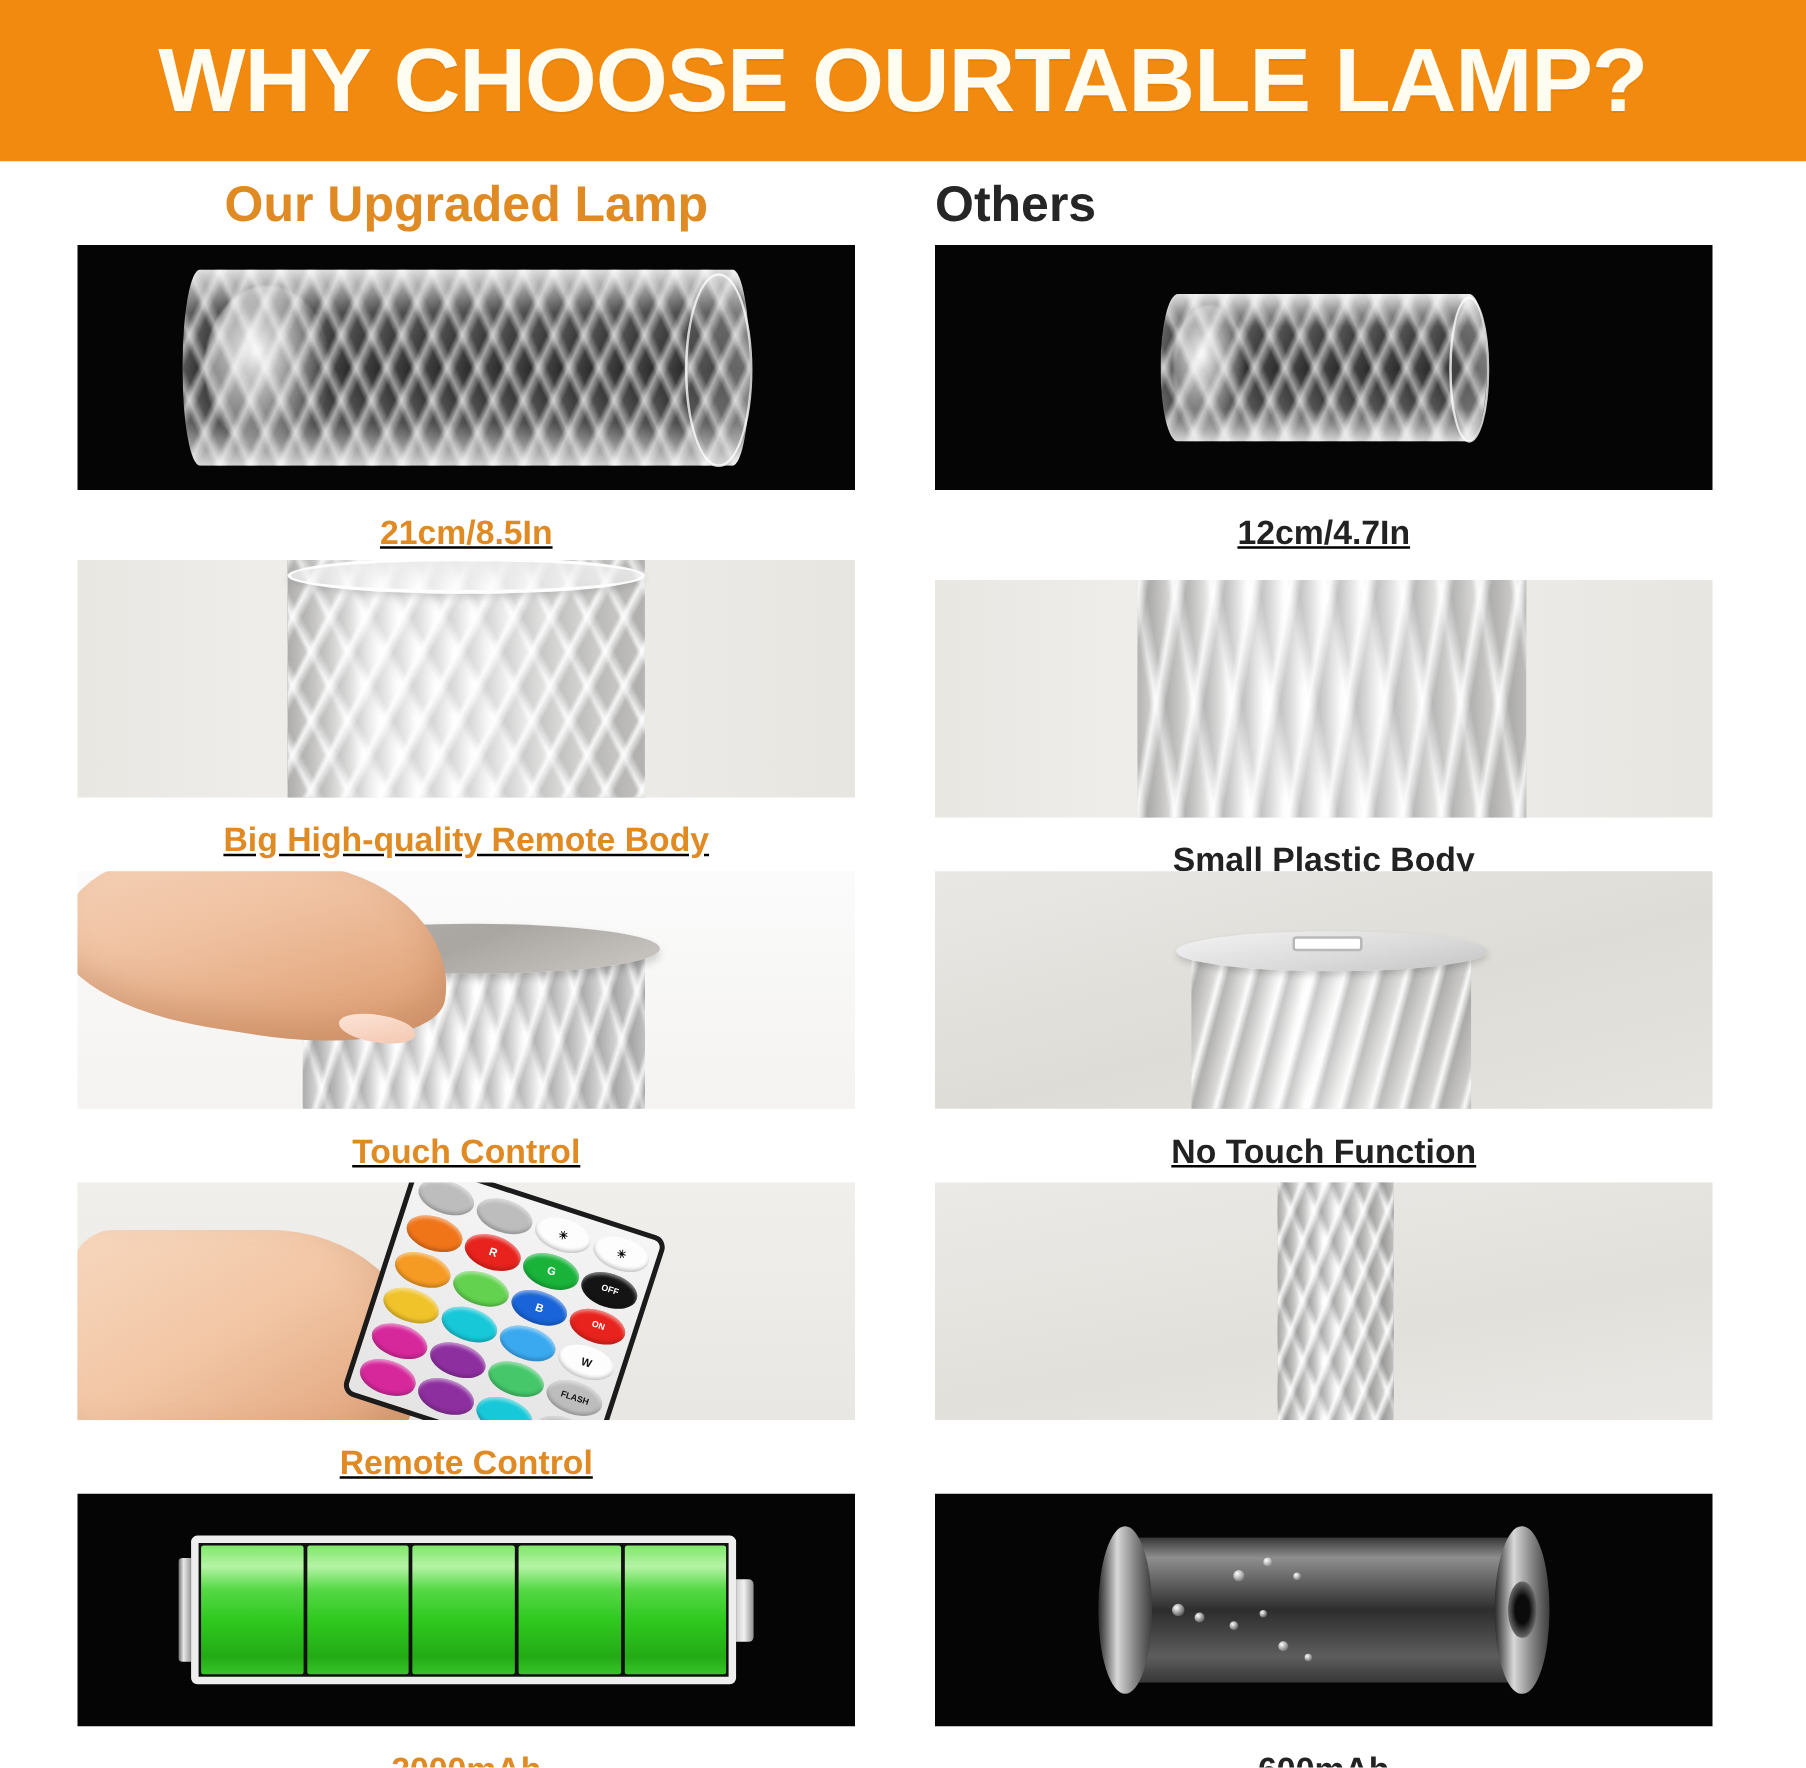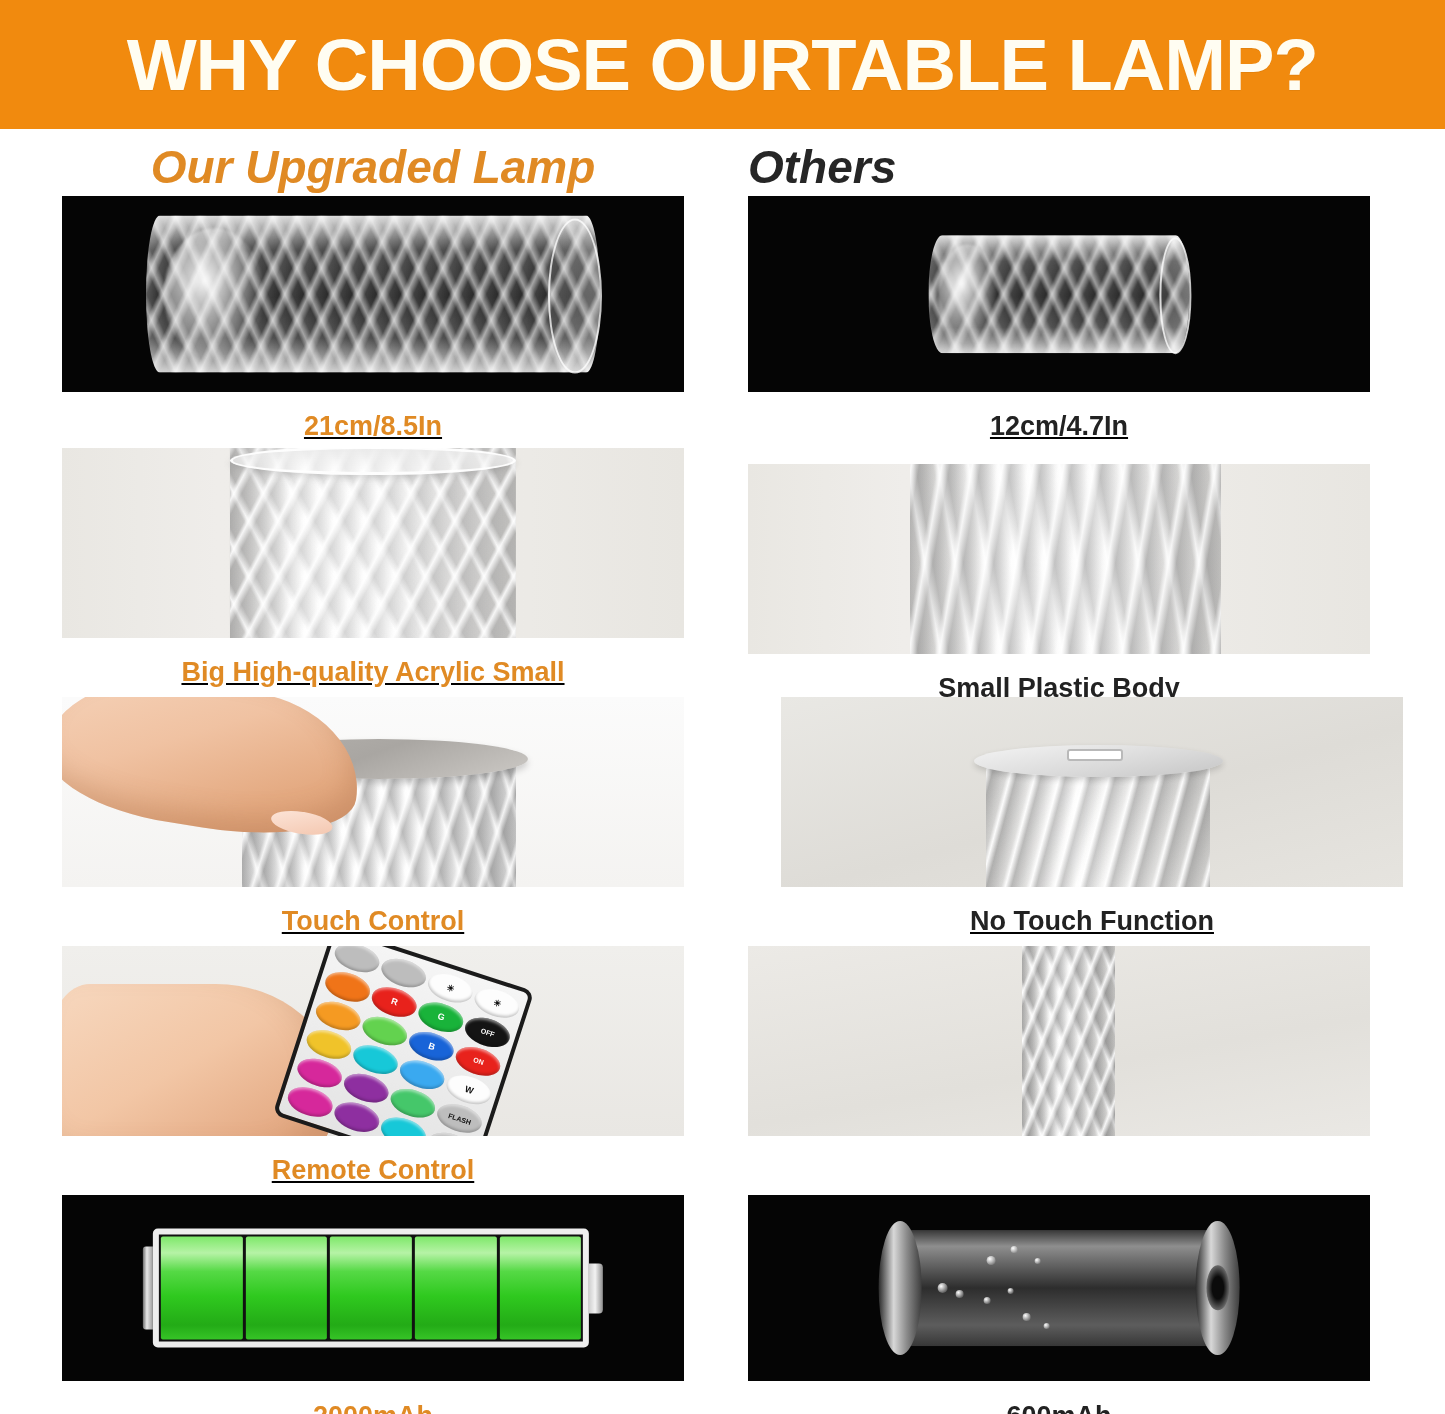--- a/index.html
+++ b/index.html
@@ -38,25 +38,24 @@
     line-height: 1;
     white-space: nowrap;
     transform: scaleX(1.03);
     text-shadow: 0 1px 0 rgba(120,70,0,0.10);
   }
 
   
   .col-heading {
     position: absolute;
     top: 142px;
-    font-size: 46px;
+    font-size: 40px;
     font-weight: bold;
     line-height: 1.1;
     white-space: nowrap;
-    font-style: italic;
   }
   .col-heading.left  { left: 62px; width: 622px; text-align: center; color: #E08A24; }
   .col-heading.right { left: 748px; width: 622px; text-align: left; color: #262626; }
 
   
   .grid {
     position: absolute;
     left: 0;
     top: 196px;
     width: 1445px;
@@ -459,21 +458,21 @@
     </div>
 
     <div class="row" style="height:249px;">
 
       <div class="cell left" style="top:0;">
         <div class="panel body-bg" style="height:190px;">
           <div class="body-cyl">
               <div class="rim"></div>
             </div>
         </div>
-        <div class="caption accent" style="padding-top:21px;">Big High-quality Acrylic Small</div>
+        <div class="caption accent" style="padding-top:21px;">Big High-quality Remote Body</div>
       </div>
 
       <div class="cell right" style="top:16px;">
         <div class="panel body-bg" style="height:190px;">
           <div class="small-body"></div>
         </div>
         <div class="caption plain" style="padding-top:21px;">Small Plastic Body</div>
       </div>
     </div>
 
@@ -481,21 +480,21 @@
 
       <div class="cell left" style="top:0;">
         <div class="panel touch-bg" style="height:190px;">
           <div class="touch-lamp"></div>
           <div class="touch-top"></div>
           <div class="finger"></div>
         </div>
         <div class="caption accent" style="padding-top:21px;">Touch Control</div>
       </div>
 
-      <div class="cell right" style="top:0;margin-left:33px;">
+      <div class="cell right" style="top:0;">
         <div class="panel wall-bg" style="height:190px;">
           <div class="notouch-lamp"></div>
           <div class="notouch-top"></div>
           <div class="notouch-btn"></div>
         </div>
         <div class="caption plain" style="padding-top:21px;">No Touch Function</div>
       </div>
     </div>
 
     <div class="row" style="height:249px;">

